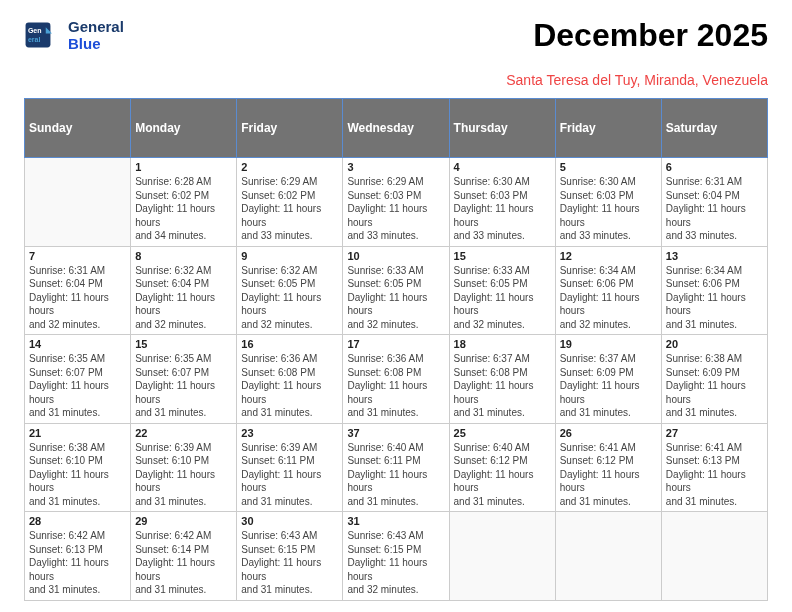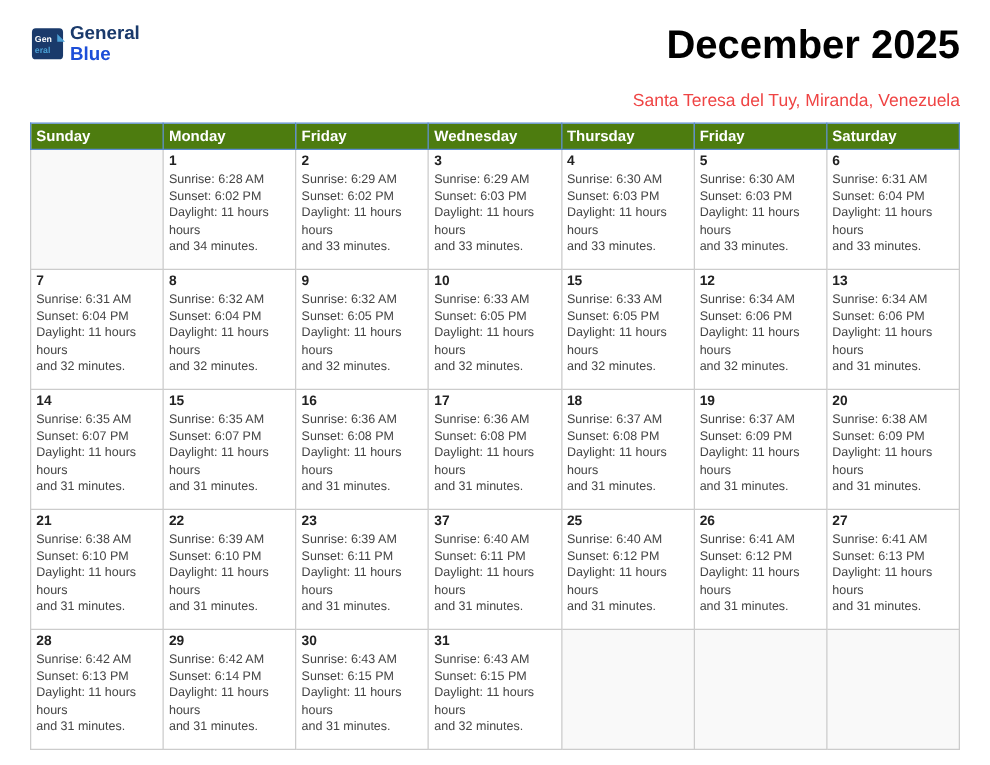--- a/index.html
+++ b/index.html
@@ -19,21 +19,21 @@
     }
     .header {
       display: flex;
       justify-content: space-between;
       align-items: flex-start;
       margin-bottom: 10px;
     }
     .logo {
       display: flex;
       align-items: center;
-      gap: 4px;
+      gap: 16px;
     }
     .logo-text {
       font-size: 15px;
       font-weight: bold;
       color: #1a3a6b;
       line-height: 1.15;
     }
     .logo-text span {
       color: #1d4ed8;
     }
@@ -56,25 +56,25 @@
       margin-top: 19px;
     }
     .calendar {
       flex: 1;
       border: 1px solid #ccc;
       border-collapse: collapse;
       width: 100%;
       table-layout: fixed;
     }
     .calendar th {
-      background-color: #4d7c0f;
+      background-color: #737373;
       color: #fff;
       font-size: 12px;
       font-weight: bold;
-      padding: 3px 4px;
+      padding: 22px 4px;
       text-align: left;
       border: 1px solid #5a8bd0;
     }
     .calendar td {
       border: 1px solid #ccc;
       vertical-align: top;
       padding: 3px 4px;
       font-size: 9.5px;
       color: #333;
       height: 82px;

